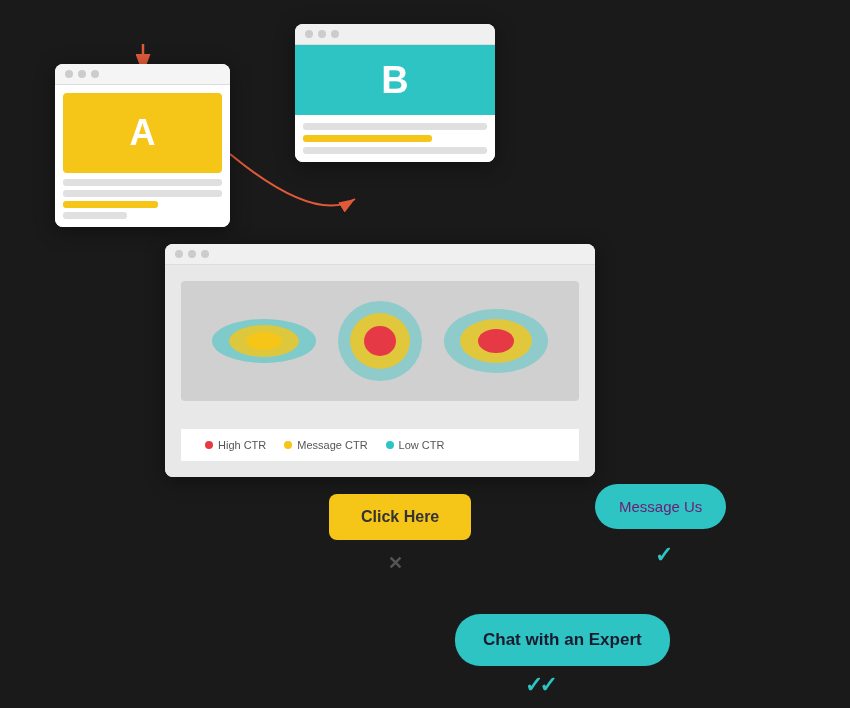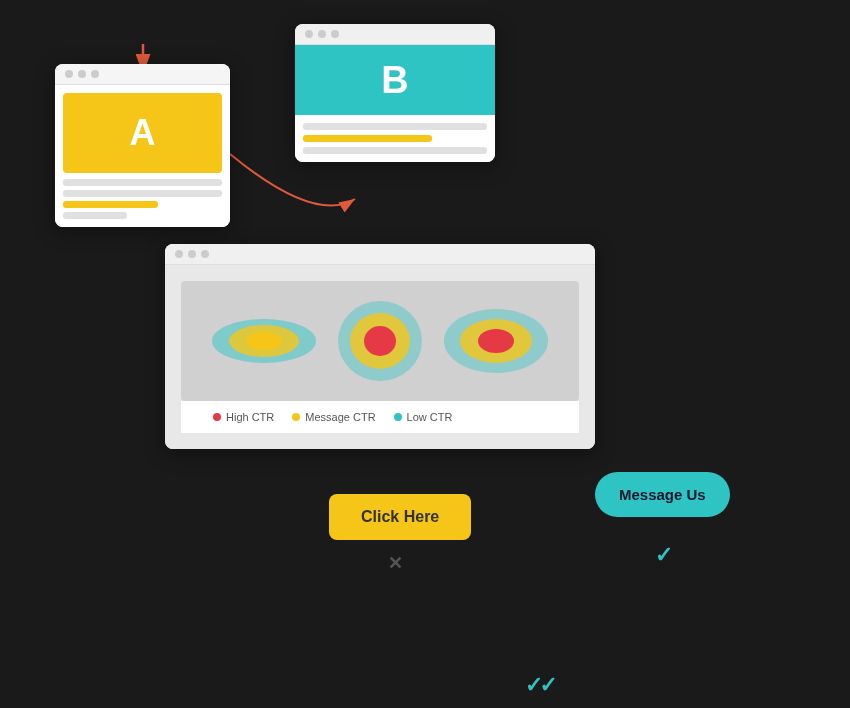--- a/index.html
+++ b/index.html
@@ -169,23 +169,24 @@
 
     
     .shape-3 {
       width: 110px;
       height: 65px;
     }
 
     .legend {
       display: flex;
       gap: 18px;
-      padding: 10px 32px;
+      padding: 10px 24px;
       background: #fff;
       align-items: center;
+      margin-top: 28px;
     }
 
     .legend-item {
       display: flex;
       align-items: center;
       gap: 5px;
       font-size: 11px;
       color: #555;
     }
 
@@ -217,25 +218,25 @@
       top: 528px;
       left: 353px;
       font-size: 18px;
       color: #555;
       font-weight: bold;
     }
 
     
     .btn-message-us {
       position: absolute;
-      top: 448px;
+      top: 460px;
       left: 560px;
       background: #2ec4c4;
-      color: #0f172a;
-      font-weight: bold;
+      color: #701a75;
+      font-weight: normal;
       font-size: 15px;
       padding: 14px 24px;
       border-radius: 25px;
       border: none;
       cursor: pointer;
     }
 
     
     .check-mark-1 {
       position: absolute;
@@ -386,16 +387,17 @@
   </div>
 
   <button class="btn-click-here">Click Here</button>
 
   <div class="x-mark">✕</div>
 
   <button class="btn-message-us">Message Us</button>
 
   <div class="check-mark-1" style="color:#2ec4c4;font-size:22px;font-weight:bold;">✓</div>
 
+  <button class="btn-chat-expert">Chat with an Expert</button>
 
   <div class="check-mark-2" style="color:#2ec4c4;font-size:22px;font-weight:bold;letter-spacing:-4px;">✓✓</div>
 
 </div>
 
 </body></html>

